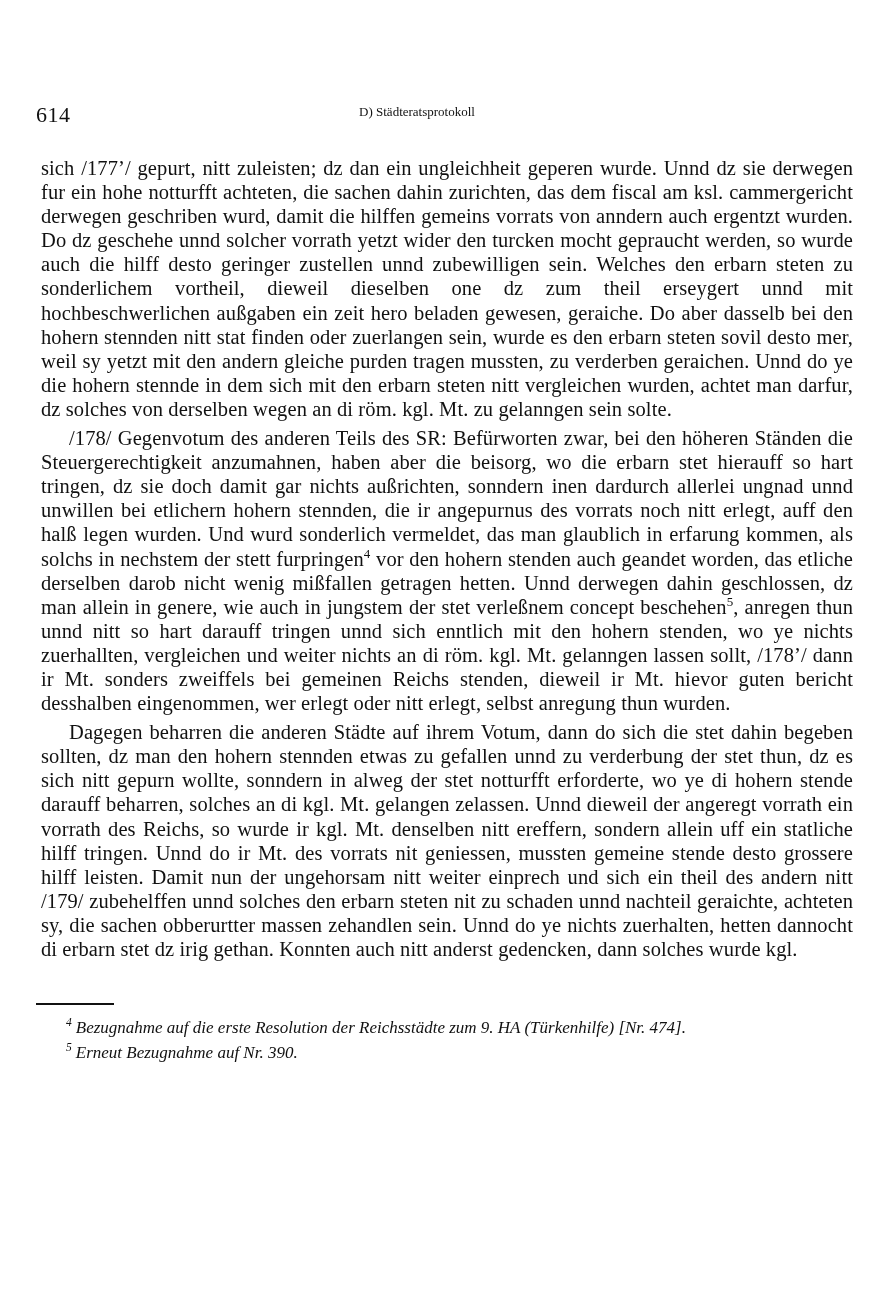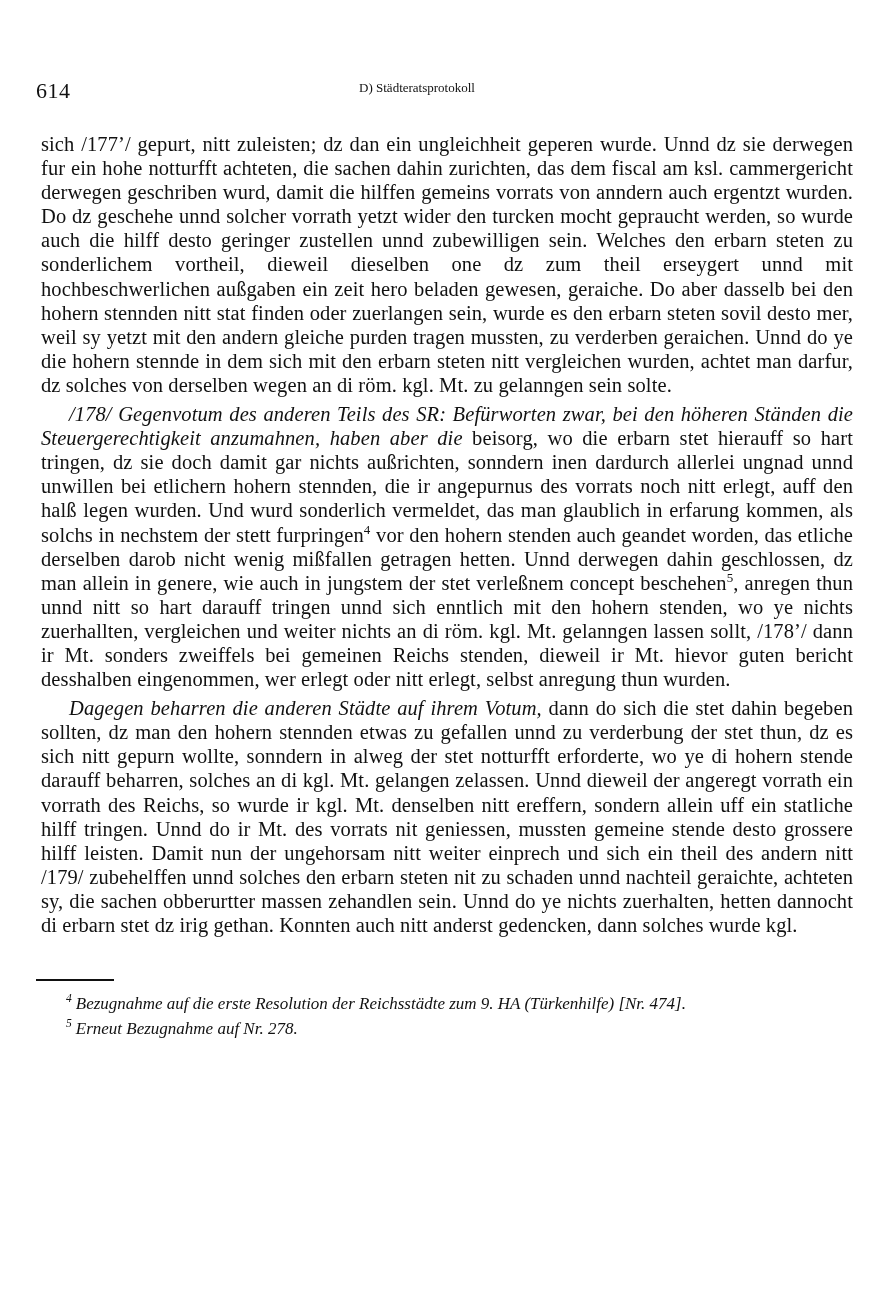--- a/index.html
+++ b/index.html
@@ -11,21 +11,21 @@
     overflow: hidden;
   }
   .page {
     position: relative;
     width: 891px;
     height: 1300px;
     background: #ffffff;
     color: #111111;
     font-family: "Liberation Serif", "DejaVu Serif", serif;
     box-sizing: border-box;
-    padding: 78px 33px 0 36px;
+    padding: 102px 33px 0 36px;
   }
   .page-header {
     position: relative;
     height: 30px;
     margin-bottom: 24px;
   }
   .page-number {
     position: absolute;
     left: 0;
     top: 0;
@@ -44,21 +44,20 @@
     margin: 5px;
     font-size: 20.5px;
     line-height: 24.1px;
     text-align: justify;
     letter-spacing: 0.1px;
   }
   .body-text p.indent {
     text-indent: 28px;
   }
   .body-text .italic {
-    font-style: italic;
   }
   .body-text sup {
     font-size: 13px;
     line-height: 0;
     vertical-align: super;
   }
   .footnotes-section {
     margin-top: 42px;
   }
   .footnote-rule {
@@ -93,17 +92,17 @@
   <main class="body-text" id="body-text">
       <p><span>sich /177’/ gepurt, nitt zuleisten; dz dan ein ungleichheit geperen wurde. Unnd dz sie derwegen fur ein hohe notturfft achteten, die sachen dahin zurichten, das dem fiscal am ksl. cammergericht derwegen geschriben wurd, damit die hilffen gemeins vorrats von anndern auch ergentzt wurden. Do dz geschehe unnd solcher vorrath yetzt wider den turcken mocht gepraucht werden, so wurde auch die hilff desto geringer zustellen unnd zubewilligen sein. Welches den erbarn steten zu sonderlichem vortheil, dieweil dieselben one dz zum theil erseygert unnd mit hochbeschwerlichen außgaben ein zeit hero beladen gewesen, geraiche. Do aber dasselb bei den hohern stennden nitt stat finden oder zuerlangen sein, wurde es den erbarn steten sovil desto mer, weil sy yetzt mit den andern gleiche purden tragen mussten, zu verderben geraichen. Unnd do ye die hohern stennde in dem sich mit den erbarn steten nitt vergleichen wurden, achtet man darfur, dz solches von derselben wegen an di röm. kgl. Mt. zu gelanngen sein solte.</span></p>
       <p class="indent"><span class="italic">/178/ Gegenvotum des anderen Teils des SR: Befürworten zwar, bei den höheren Ständen die Steuergerechtigkeit anzumahnen, haben aber die </span><span>beisorg, wo die erbarn stet hierauff so hart tringen, dz sie doch damit gar nichts außrichten, sonndern inen dardurch allerlei ungnad unnd unwillen bei etlichern hohern stennden, die ir angepurnus des vorrats noch nitt erlegt, auff den halß legen wurden. Und wurd sonderlich vermeldet, das man glaublich in erfarung kommen, als solchs in nechstem der stett furpringen</span><sup>4</sup><span> vor den hohern stenden auch geandet worden, das etliche derselben darob nicht wenig mißfallen getragen hetten. Unnd derwegen dahin geschlossen, dz man allein in genere, wie auch in jungstem der stet verleßnem concept beschehen</span><sup>5</sup><span>, anregen thun unnd nitt so hart darauff tringen unnd sich enntlich mit den hohern stenden, wo ye nichts zuerhallten, vergleichen und weiter nichts an di röm. kgl. Mt. gelanngen lassen sollt, /178’/ dann ir Mt. sonders zweiffels bei gemeinen Reichs stenden, dieweil ir Mt. hievor guten bericht desshalben eingenommen, wer erlegt oder nitt erlegt, selbst anregung thun wurden.</span></p>
       <p class="indent"><span class="italic">Dagegen beharren die anderen Städte auf ihrem Votum,</span><span> dann do sich die stet dahin begeben sollten, dz man den hohern stennden etwas zu gefallen unnd zu verderbung der stet thun, dz es sich nitt gepurn wollte, sonndern in alweg der stet notturfft erforderte, wo ye di hohern stende darauff beharren, solches an di kgl. Mt. gelangen zelassen. Unnd dieweil der angeregt vorrath ein vorrath des Reichs, so wurde ir kgl. Mt. denselben nitt ereffern, sondern allein uff ein statliche hilff tringen. Unnd do ir Mt. des vorrats nit geniessen, mussten gemeine stende desto grossere hilff leisten. Damit nun der ungehorsam nitt weiter einprech und sich ein theil des andern nitt /179/ zubehelffen unnd solches den erbarn steten nit zu schaden unnd nachteil geraichte, achteten sy, die sachen obberurtter massen zehandlen sein. Unnd do ye nichts zuerhalten, hetten dannocht di erbarn stet dz irig gethan. Konnten auch nitt anderst gedencken, dann solches wurde kgl.</span></p>
     </main>
 
   <footer class="footnotes-section">
     <div class="footnote-rule"></div>
     <div id="footnotes">
         <p class="footnote"><sup>4</sup><span>Bezugnahme auf die erste Resolution der Reichsstädte zum 9. HA (Türkenhilfe) [Nr. 474].</span></p>
-        <p class="footnote"><sup>5</sup><span>Erneut Bezugnahme auf Nr. 278.</span></p>
+        <p class="footnote"><sup>5</sup><span>Erneut Bezugnahme auf Nr. 390.</span></p>
       </div>
   </footer>
 
 </div>
 
 </body></html>

